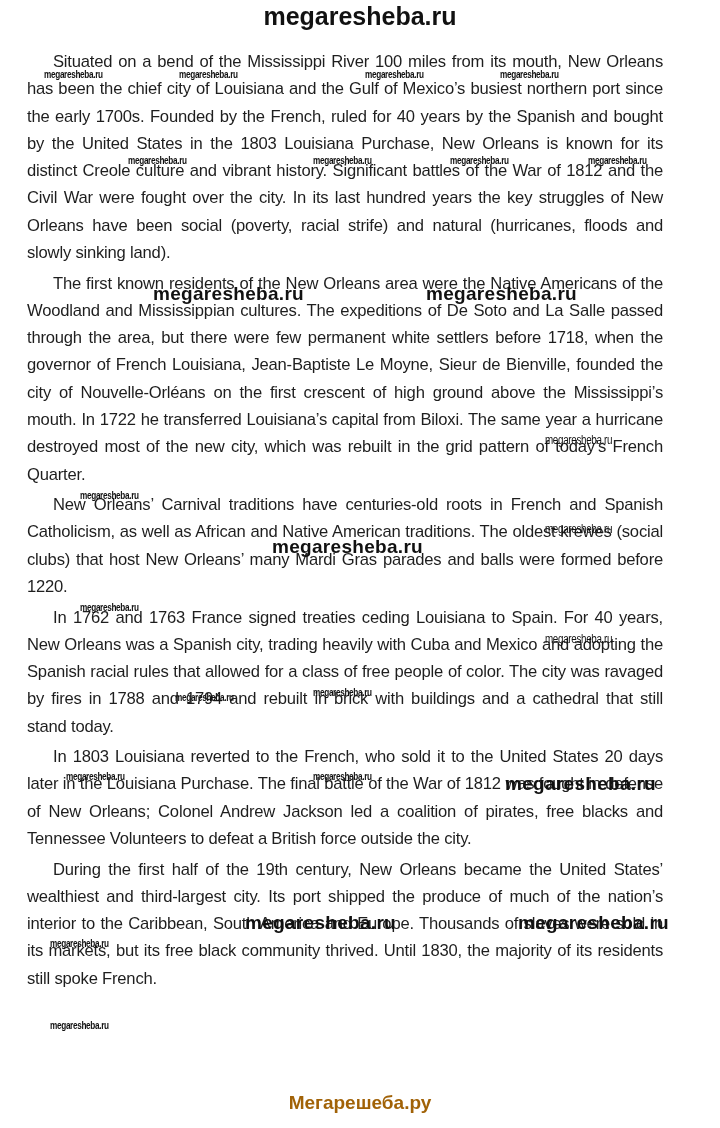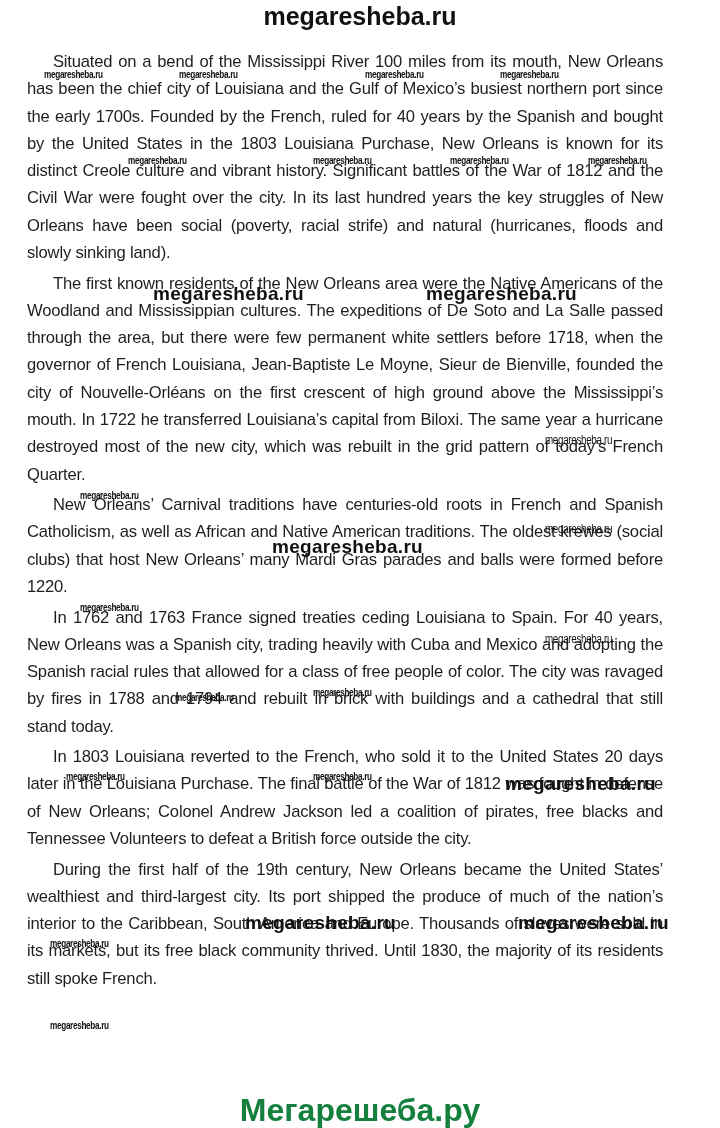--- a/index.html
+++ b/index.html
@@ -4,21 +4,21 @@
 <style>
   html, body { margin: 0; padding: 0; background: #ffffff; }
   body { width: 720px; height: 1128px; position: relative; overflow: hidden; color: #1a1a1a; }
   .site-header {
     position: absolute; left: 0; top: 0; width: 720px; text-align: center;
     font-family: "Liberation Sans", sans-serif; font-weight: bold; font-size: 25px;
     top: 2px; color: #111;
   }
   .site-footer {
     position: absolute; left: 0; width: 720px; text-align: center; top: 1092px;
-    font-family: "Liberation Sans", sans-serif; font-weight: bold; font-size: 32px; color: #15803d;
+    font-family: "Liberation Sans", sans-serif; font-weight: bold; font-size: 19px; color: #a16207;
   }
   .doc {
     position: absolute; left: 27px; top: 48px; width: 636px;
     font-family: "Liberation Sans", sans-serif; font-size: 16.6px; line-height: 27.3px;
     text-align: justify; color: #1e1e1e; letter-spacing: -0.2px;
   }
   .doc p { margin: 0 0 3.2px 0; text-indent: 26px; }
   .wm { position: absolute; font-family: "Liberation Sans", sans-serif; font-weight: bold; color: #111; white-space: nowrap; }
   .wm.small { font-size: 10px; letter-spacing: -0.4px; transform: scaleX(0.82); transform-origin: left top; }
   .wm.small.light { font-weight: normal; font-size: 12px; }

